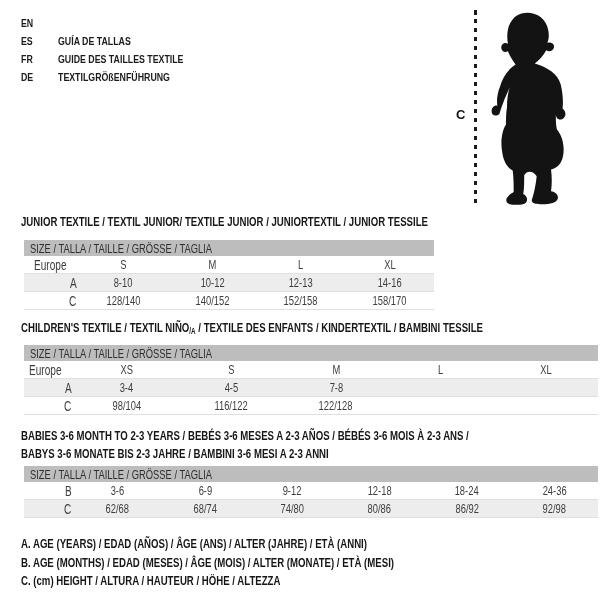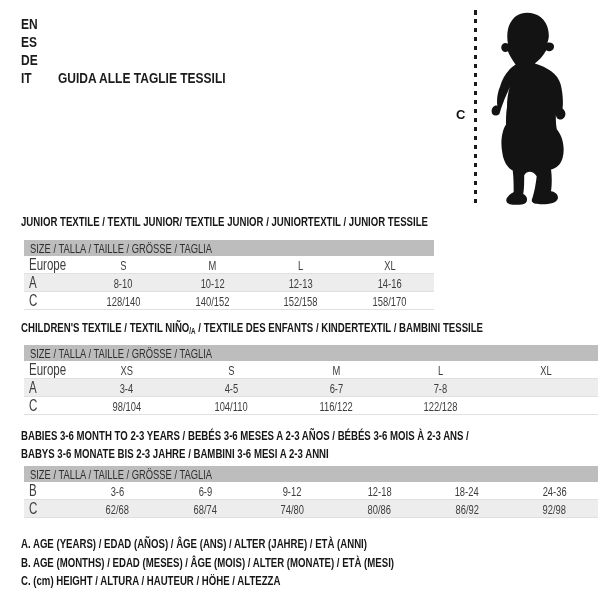--- a/index.html
+++ b/index.html
@@ -7,21 +7,21 @@
   .page{position:relative;width:600px;height:600px;background:#fff;overflow:hidden;}
 
   
   .cx{display:inline-block;transform:scaleX(0.72);transform-origin:center center;white-space:nowrap;}
   .cx-l{display:inline-block;transform:scaleX(0.72);transform-origin:left center;white-space:nowrap;}
   .cond{transform:scaleX(0.74);transform-origin:left top;}
 
   
   .lang-list{position:absolute;left:21px;top:14px;}
   .lang-row{display:flex;height:18px;align-items:center;}
-  .lang-code,.lang-label{font-weight:bold;font-size:15px;color:#1b1b1b;letter-spacing:0;}
+  .lang-code,.lang-label{font-weight:bold;font-size:11px;color:#1b1b1b;letter-spacing:0;}
   .lang-code{width:37px;}
   .lang-code span,.lang-label span{display:inline-block;transform:scaleX(0.8);transform-origin:left center;white-space:nowrap;}
 
   
   .measure-line{position:absolute;left:474px;top:10px;width:2.5px;height:198px;
     background:repeating-linear-gradient(to bottom,#1a1a1a 0 4.5px,transparent 4.5px 9px);}
   .measure-label{position:absolute;left:456px;top:107px;font-weight:bold;font-size:13px;color:#111;}
   .baby-svg{position:absolute;left:483px;top:10px;width:92px;height:199px;}
 
   
@@ -29,45 +29,47 @@
     color:#161616;white-space:nowrap;}
   .sec-title .line{display:block;}
   .sub{font-size:8.5px;vertical-align:-2px;}
 
   
   .size-table{position:absolute;left:24px;}
   .size-header{height:16px;background:#bdbdbd;display:flex;align-items:center;
     padding-left:6px;font-size:13px;color:#2f2f2f;}
   .t-row{display:grid;height:17px;align-items:center;border-bottom:1px solid #e0e0e0;background:#fff;}
   .t-row.shaded{background:#ededed;}
-  .t-label{text-align:left;padding-left:5px;font-size:16px;color:#3d3d3d;}
+  .t-label{text-align:right;padding-left:5px;font-size:14px;color:#3d3d3d;}
   .t-cell{text-align:center;font-size:13px;color:#3d3d3d;}
 
   
   .legend{position:absolute;left:21px;top:535px;}
   .legend-line{display:block;font-weight:bold;font-size:13px;line-height:18.5px;color:#161616;white-space:nowrap;}
 </style>
 </head>
 <body>
 
 <div class="page">
 
   <div class="lang-list">
     <div class="lang-row">
       <div class="lang-code"><span>EN</span></div>
     </div>
     <div class="lang-row">
       <div class="lang-code"><span>ES</span></div>
+      <div class="lang-label"><span>GUÍA DE TALLAS</span></div>
+    </div>
+    <div class="lang-row">
+      <div class="lang-code"><span>FR</span></div>
+      <div class="lang-label"><span>GUIDE DES TAILLES TEXTILE</span></div>
     </div>
     <div class="lang-row">
       <div class="lang-code"><span>DE</span></div>
-    </div>
-    <div class="lang-row">
-      <div class="lang-code"><span>IT</span></div>
-      <div class="lang-label"><span>GUIDA ALLE TAGLIE TESSILI</span></div>
+      <div class="lang-label"><span>TEXTILGRÖßENFÜHRUNG</span></div>
     </div>
   </div>
 
   <div class="measure-line"></div>
   <div class="measure-label">C</div>
   <svg class="baby-svg" viewBox="0 0 96 212" preserveAspectRatio="none" aria-hidden="true">
     <path fill="#131313" d="
       M46 3
       C57 3 66 10 68 21
       C69 26 69 31 67 35
@@ -152,27 +154,25 @@
         <div class="t-cell"><span class="cx">XS</span></div>
         <div class="t-cell"><span class="cx">S</span></div>
         <div class="t-cell"><span class="cx">M</span></div>
         <div class="t-cell"><span class="cx">L</span></div>
         <div class="t-cell"><span class="cx">XL</span></div>
       </div>
       <div class="t-row shaded" style="grid-template-columns: 50px repeat(5, 1fr);">
         <div class="t-label"><span class="cx-l">A</span></div>
         <div class="t-cell"><span class="cx">3-4</span></div>
         <div class="t-cell"><span class="cx">4-5</span></div>
-        <div class="t-cell"><span class="cx">6-7</span></div>
         <div class="t-cell"><span class="cx">7-8</span></div>
       </div>
       <div class="t-row" style="grid-template-columns: 50px repeat(5, 1fr);">
         <div class="t-label"><span class="cx-l">C</span></div>
         <div class="t-cell"><span class="cx">98/104</span></div>
-        <div class="t-cell"><span class="cx">104/110</span></div>
         <div class="t-cell"><span class="cx">116/122</span></div>
         <div class="t-cell"><span class="cx">122/128</span></div>
       </div>
     </div>
 
   <div class="sec-title cond" style="top:427px;">
     <span class="line">BABIES 3-6 MONTH TO 2-3 YEARS / BEBÉS 3-6 MESES A 2-3 AÑOS / BÉBÉS 3-6 MOIS À 2-3 ANS /</span>
     <span class="line">BABYS 3-6 MONATE BIS 2-3 JAHRE / BAMBINI 3-6 MESI A 2-3 ANNI</span>
   </div>
   <div class="size-table" id="table2" style="top:466px;width:574px;">

